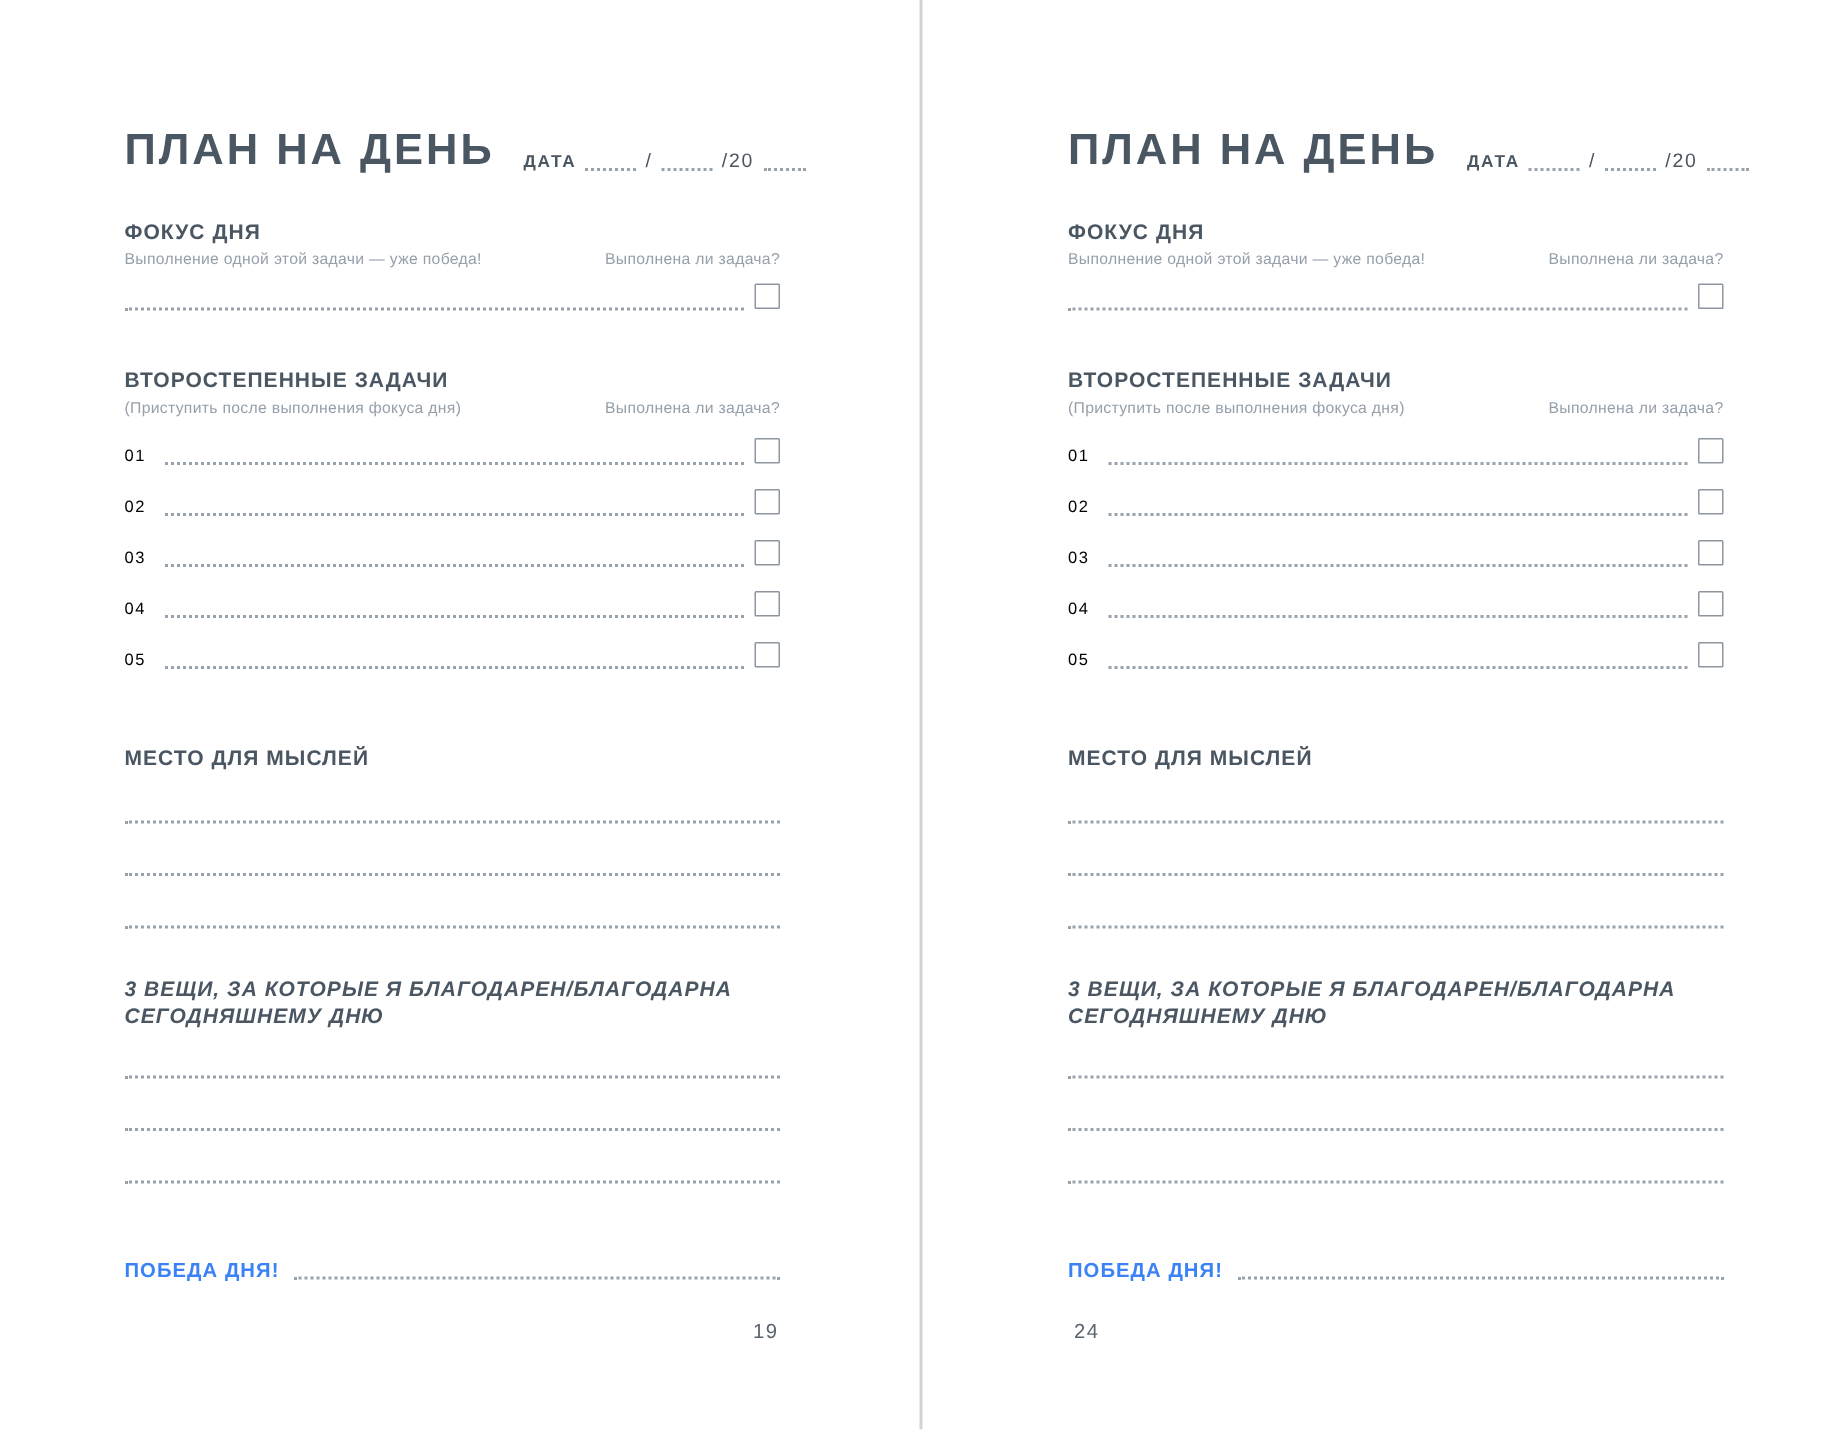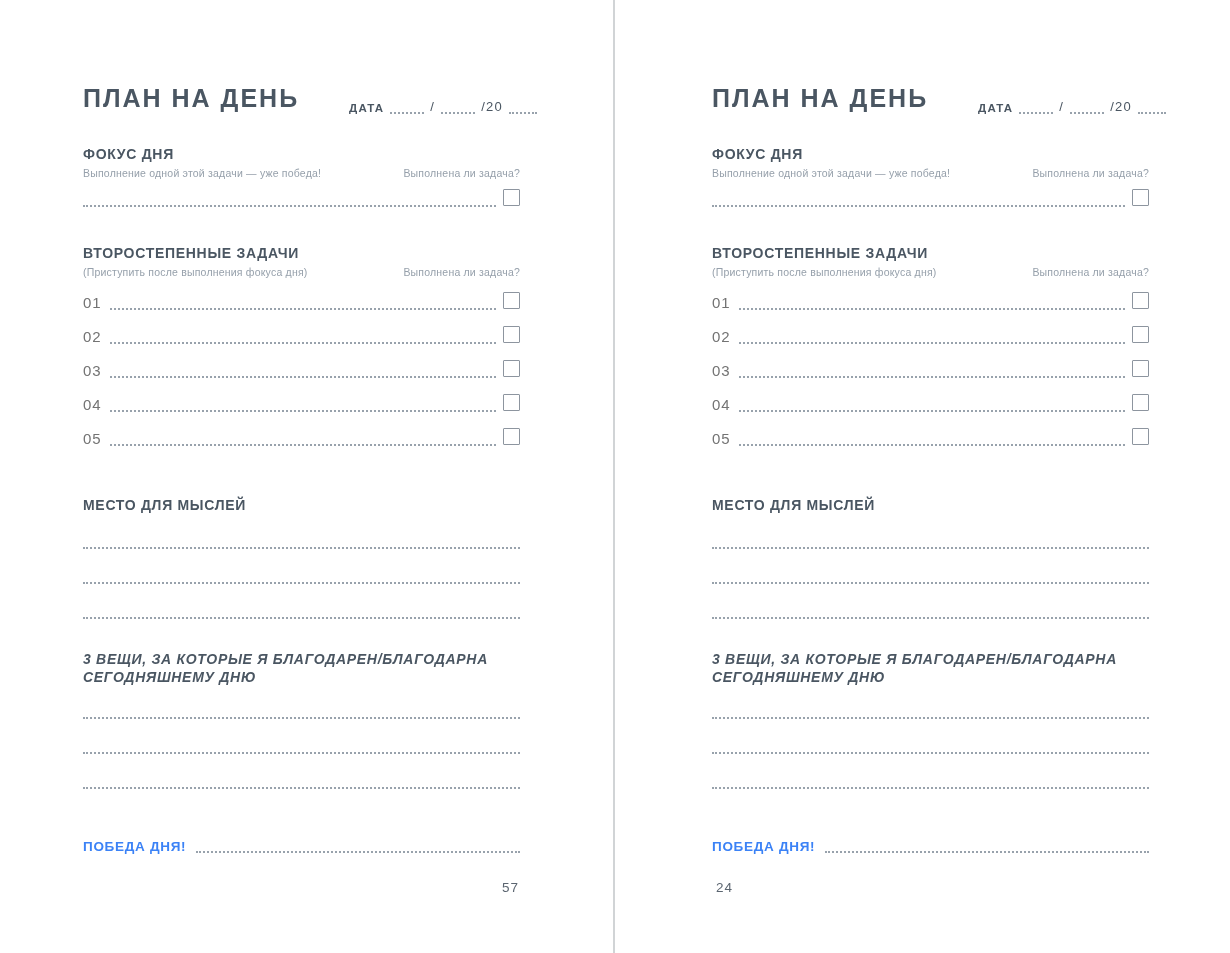--- a/index.html
+++ b/index.html
@@ -10,21 +10,21 @@
   }
   .spread { position:relative; width:1230px; height:953px; background:#ffffff; overflow:hidden; }
   .divider { position:absolute; left:613px; top:0; width:2px; height:953px; background:#d1d4d6; }
 
   .page { position:absolute; top:0; width:437px; height:953px; }
   .page-left  { left:83px; }
   .page-right { left:712px; }
 
   .page-title {
     position:absolute; top:84px; left:0; margin:0;
-    font-size:25px; font-weight:bold; letter-spacing:2px;
+    font-size:29px; font-weight:bold; letter-spacing:2px;
     color:#4a5662; white-space:nowrap;
   }
 
   .date-row {
     position:absolute; top:99px; left:266px;
     display:flex; align-items:flex-end; gap:6px;
     color:#4a5662; font-size:11.5px; font-weight:bold; letter-spacing:1.2px;
     white-space:nowrap;
   }
   .date-dots { display:inline-block; height:12px; border-bottom:2px dotted #98a2ac; }
@@ -44,21 +44,21 @@
 
   .focus-h   { top:146px; }
   .focus-sub { top:167px; }
   .focus-row { position:absolute; top:188px; left:0; right:0; display:flex; align-items:flex-end; }
 
   .tasks-h   { top:245px; }
   .tasks-sub { top:266px; }
   .tasks-rows { position:absolute; top:292px; left:0; right:0; }
   .task-row { display:flex; align-items:flex-end; height:18px; margin-bottom:16px; }
   .task-num {
-    width:27px; font-size:15px; color:#737373; letter-spacing:1px;
+    width:27px; font-size:11px; color:#000000; letter-spacing:1px;
     flex:0 0 27px; line-height:1;
   }
   .wline-grow { flex:1; height:17px; border-bottom:2px dotted #98a2ac; }
   .checkbox {
     flex:0 0 17px; width:17px; height:17px; box-sizing:border-box;
     border:1.5px solid #8d959f; background:#ffffff; margin-left:7px; margin-bottom:1px;
     border-radius:1px;
   }
 
   .thoughts-h { top:497px; }
@@ -154,21 +154,21 @@
       <div class="wline"></div>
       <div class="wline"></div>
       <div class="wline"></div>
     </div>
 
     <div class="victory-row">
       <h2 class="victory-h">ПОБЕДА ДНЯ!</h2>
       <span class="victory-line"></span>
     </div>
 
-    <span class="page-number pn-right">57</span>
+    <span class="page-number pn-right">19</span>
   </div>
 
   <div class="divider"></div>
 
   <div class="page page-right">
     <h1 class="page-title">ПЛАН НА ДЕНЬ</h1>
 
     <div class="date-row">
       <span>ДАТА</span>
       <span class="date-dots dots-a"></span>

